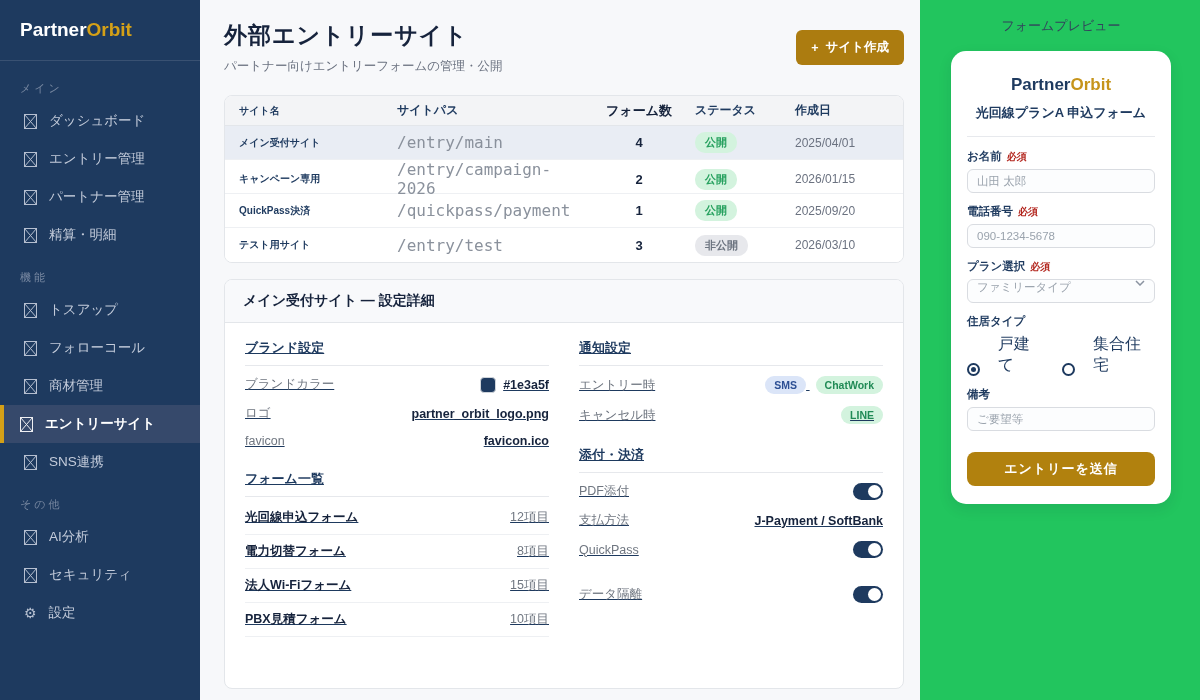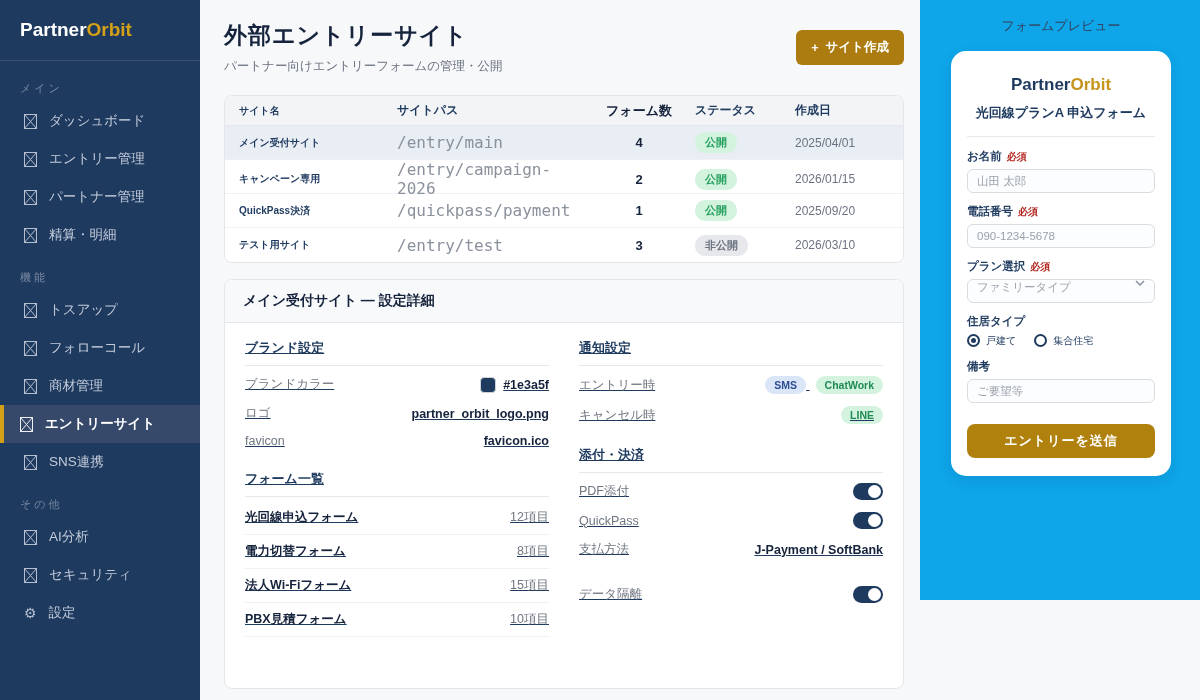--- a/index.html
+++ b/index.html
@@ -120,22 +120,22 @@
     width: 30px; height: 17px; border-radius: 9px; background: #1e3a5f;
     position: relative; cursor: pointer; display: inline-block;
   }
   .toggle::after {
     content: ""; position: absolute; right: 2px; top: 2px;
     width: 13px; height: 13px; border-radius: 50%; background: #ffffff;
   }
 
   
   .preview-panel {
-    width: 280px; min-width: 280px; height: 600px;
-    background: #0ea5e9; padding: 17px 29px 0 31px;
+    width: 280px; min-width: 280px; height: 700px;
+    background: #22c55e; padding: 17px 29px 0 31px;
   }
   .preview-title { text-align: center; font-size: 13px; color: #33415c; margin-bottom: 16px; }
   .preview-card {
     background: #ffffff; border-radius: 15px;
     box-shadow: 0 5px 14px rgba(20,30,60,0.10);
     padding: 16px 16px 18px;
   }
   .pv-logo { text-align: center; font-size: 17px; font-weight: bold; margin-top: 8px; }
   .pv-logo .logo-a { color: #1e3a5f; }
   .pv-logo .logo-b { color: #c6941a; }
@@ -145,21 +145,21 @@
   .pv-label { font-size: 11.5px; font-weight: bold; color: #1e3a5f; margin-bottom: 5px; }
   .pv-label .req { color: #b3261e; font-size: 10px; margin-left: 5px; }
   .pv-input, .pv-select {
     width: 100%; height: 24px; border: 1px solid #d9dce1; border-radius: 6px;
     background: #fcfdfe; font-family: inherit; font-size: 11.5px; color: #4a5361;
     padding: 0 9px; outline: none;
   }
   .pv-input::placeholder { color: #9aa3ad; }
   .pv-select { display: flex; align-items: flex-start; justify-content: space-between; color: #9aa3ad; cursor: pointer; }
   .pv-radio-row { display: flex; gap: 18px; align-items: center; }
-  .pv-radio { display: inline-flex; align-items: flex-start; gap: 6px; font-size: 10px; color: #1e3a5f; cursor: pointer; }
+  .pv-radio { display: inline-flex; align-items: flex-end; gap: 18px; font-size: 16px; color: #1e3a5f; cursor: pointer; }
   .radio {
     width: 13px; height: 13px; border-radius: 50%；
   }
   .radio { width: 13px; height: 13px; border-radius: 50%; border: 2px solid #1e3a5f; display: inline-block; position: relative; }
   .radio.checked::after {
     content: ""; position: absolute; left: 2px; top: 2px;
     width: 5px; height: 5px; border-radius: 50%; background: #1e3a5f;
   }
   .pv-submit {
     width: 100%; margin-top: 10px; padding: 8px 0;
@@ -413,26 +413,26 @@
           </div>
         </div>
 
         <div class="sec">
           <div class="sec-heading">添付・決済</div>
           <div class="kv">
             <span class="k">PDF添付</span>
             <span class="toggle"></span>
           </div>
           <div class="kv">
+            <span class="k">支払方法</span>
+            <span class="v">J-Payment / SoftBank</span>
+          </div>
+          <div class="kv">
             <span class="k">QuickPass</span>
             <span class="toggle"></span>
-          </div>
-          <div class="kv">
-            <span class="k">支払方法</span>
-            <span class="v">J-Payment / SoftBank</span>
           </div>
         </div>
 
         <div class="sec">
           <div class="kv">
             <span class="k">データ隔離</span>
             <span class="toggle"></span>
           </div>
         </div>
       </div>

